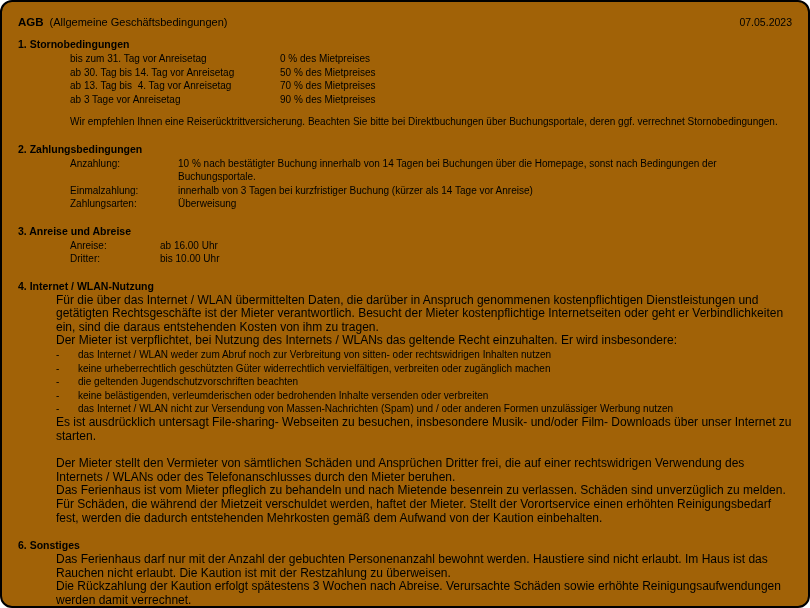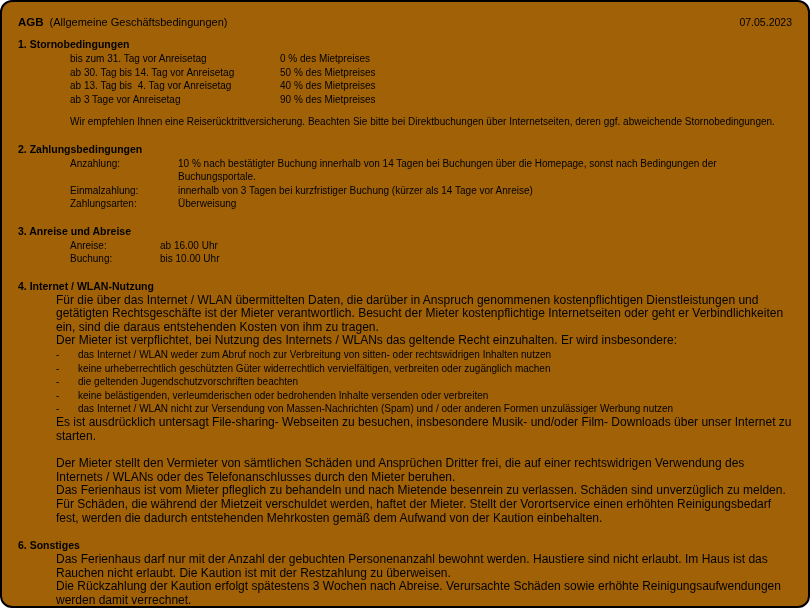--- a/index.html
+++ b/index.html
@@ -130,27 +130,27 @@
       <div class="row">
         <div class="label">bis zum 31. Tag vor Anreisetag</div>
         <div class="value">0 % des Mietpreises</div>
       </div>
       <div class="row">
         <div class="label">ab 30. Tag bis 14. Tag vor Anreisetag</div>
         <div class="value">50 % des Mietpreises</div>
       </div>
       <div class="row">
         <div class="label">ab 13. Tag bis  4. Tag vor Anreisetag</div>
-        <div class="value">40 % des Mietpreises</div>
+        <div class="value">70 % des Mietpreises</div>
       </div>
       <div class="row">
         <div class="label">ab 3 Tage vor Anreisetag</div>
         <div class="value">90 % des Mietpreises</div>
       </div>
-      <p class="note">Wir empfehlen Ihnen eine Reiserücktrittversicherung. Beachten Sie bitte bei Direktbuchungen über Internetseiten, deren ggf. abweichende Stornobedingungen.</p>
+      <p class="note">Wir empfehlen Ihnen eine Reiserücktrittversicherung. Beachten Sie bitte bei Direktbuchungen über Buchungsportale, deren ggf. verrechnet Stornobedingungen.</p>
     </div>
   </div>
 
   <div class="spacer-sm"></div>
 
   <div class="section">
     <div class="section-heading">2. Zahlungsbedingungen</div>
     <div class="indent2">
       <div class="kv">
         <div class="k">Anzahlung:</div>
@@ -170,21 +170,21 @@
   <div class="spacer-sm"></div>
 
   <div class="section">
     <div class="section-heading">3. Anreise und Abreise</div>
     <div class="indent2">
       <div class="kv kv2">
         <div class="k">Anreise:</div>
         <div class="v">ab 16.00 Uhr</div>
       </div>
       <div class="kv kv2">
-        <div class="k">Buchung:</div>
+        <div class="k">Dritter:</div>
         <div class="v">bis 10.00 Uhr</div>
       </div>
     </div>
   </div>
 
   <div class="spacer-sm"></div>
 
   <div class="section">
     <div class="section-heading">4. Internet / WLAN-Nutzung</div>
     <div class="indent">

